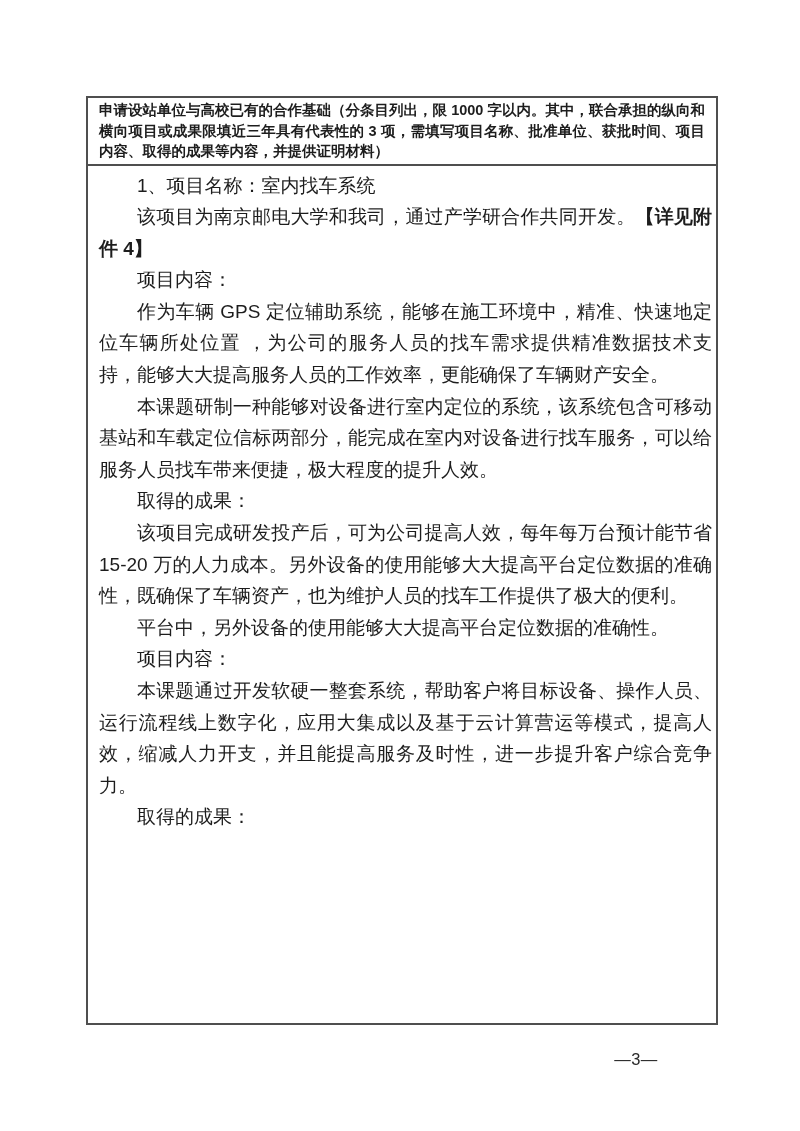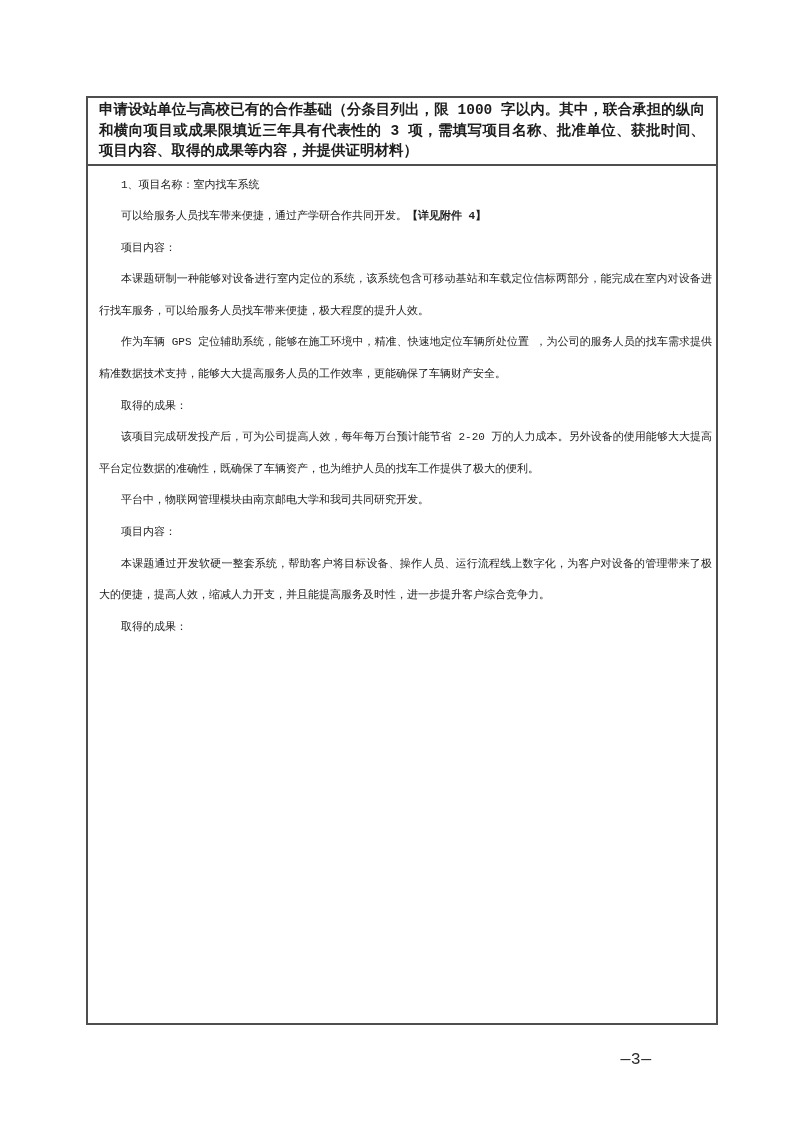--- a/index.html
+++ b/index.html
@@ -5,21 +5,21 @@
   html, body {
     margin: 0;
     padding: 0;
     background: #ffffff;
   }
   .sheet {
     position: relative;
     width: 800px;
     height: 1131px;
     background: #ffffff;
-    font-family: Liberation Mono, monospace;
+    font-family: Liberation Sans, sans-serif;
     color: #1d1d1d;
     overflow: hidden;
   }
   .coop-table {
     position: absolute;
     left: 86px;
     top: 96px;
     width: 632px;
     box-sizing: border-box;
     border: 2px solid #4f4f4f;
@@ -32,21 +32,21 @@
   .cell-header {
     padding: 2px 11px 2px 11px;
     font-size: 14.5px;
     line-height: 20.5px;
     font-weight: 700;
     border-bottom: 2px solid #4f4f4f;
     min-height: 65px;
   }
   .cell-body {
     padding: 4px 4px 10px 11px;
-    font-size: 11px;
+    font-size: 19px;
     line-height: 31.6px;
     min-height: 857px;
   }
   .cell-body p {
     margin: 0;
     text-indent: 2em;
   }
   .b { font-weight: 700; }
   .pageno {
     position: absolute;
@@ -63,30 +63,30 @@
 <body>
 
 <div class="sheet">
 
   <div class="coop-table">
 
     <div class="cell cell-header">申请设站单位与高校已有的合作基础（分条目列出，限 1000 字以内。其中，联合承担的纵向和横向项目或成果限填近三年具有代表性的 3 项，需填写项目名称、批准单位、获批时间、项目内容、取得的成果等内容，并提供证明材料）</div>
 
     <div class="cell cell-body">
       <p>1、项目名称：室内找车系统</p>
-      <p><span>可以给服务人员找车带来便捷，通过产学研合作共同开发。</span><span class="b">【详见附件 4】</span></p>
+      <p><span>该项目为南京邮电大学和我司，通过产学研合作共同开发。</span><span class="b">【详见附件 4】</span></p>
       <p>项目内容：</p>
+      <p>作为车辆 GPS 定位辅助系统，能够在施工环境中，精准、快速地定位车辆所处位置 ，为公司的服务人员的找车需求提供精准数据技术支持，能够大大提高服务人员的工作效率，更能确保了车辆财产安全。</p>
       <p>本课题研制一种能够对设备进行室内定位的系统，该系统包含可移动基站和车载定位信标两部分，能完成在室内对设备进行找车服务，可以给服务人员找车带来便捷，极大程度的提升人效。</p>
-      <p>作为车辆 GPS 定位辅助系统，能够在施工环境中，精准、快速地定位车辆所处位置 ，为公司的服务人员的找车需求提供精准数据技术支持，能够大大提高服务人员的工作效率，更能确保了车辆财产安全。</p>
       <p>取得的成果：</p>
-      <p>该项目完成研发投产后，可为公司提高人效，每年每万台预计能节省 2-20 万的人力成本。另外设备的使用能够大大提高平台定位数据的准确性，既确保了车辆资产，也为维护人员的找车工作提供了极大的便利。</p>
+      <p>该项目完成研发投产后，可为公司提高人效，每年每万台预计能节省 15-20 万的人力成本。另外设备的使用能够大大提高平台定位数据的准确性，既确保了车辆资产，也为维护人员的找车工作提供了极大的便利。</p>
 
-      <p>平台中，物联网管理模块由南京邮电大学和我司共同研究开发。</p>
+      <p>平台中，另外设备的使用能够大大提高平台定位数据的准确性。</p>
       <p>项目内容：</p>
-      <p>本课题通过开发软硬一整套系统，帮助客户将目标设备、操作人员、运行流程线上数字化，为客户对设备的管理带来了极大的便捷，提高人效，缩减人力开支，并且能提高服务及时性，进一步提升客户综合竞争力。</p>
+      <p>本课题通过开发软硬一整套系统，帮助客户将目标设备、操作人员、运行流程线上数字化，应用大集成以及基于云计算营运等模式，提高人效，缩减人力开支，并且能提高服务及时性，进一步提升客户综合竞争力。</p>
       <p>取得的成果：</p>
     </div>
 
   </div>
 
   <div class="pageno">—3—</div>
 
 </div>
 
 </body></html>

